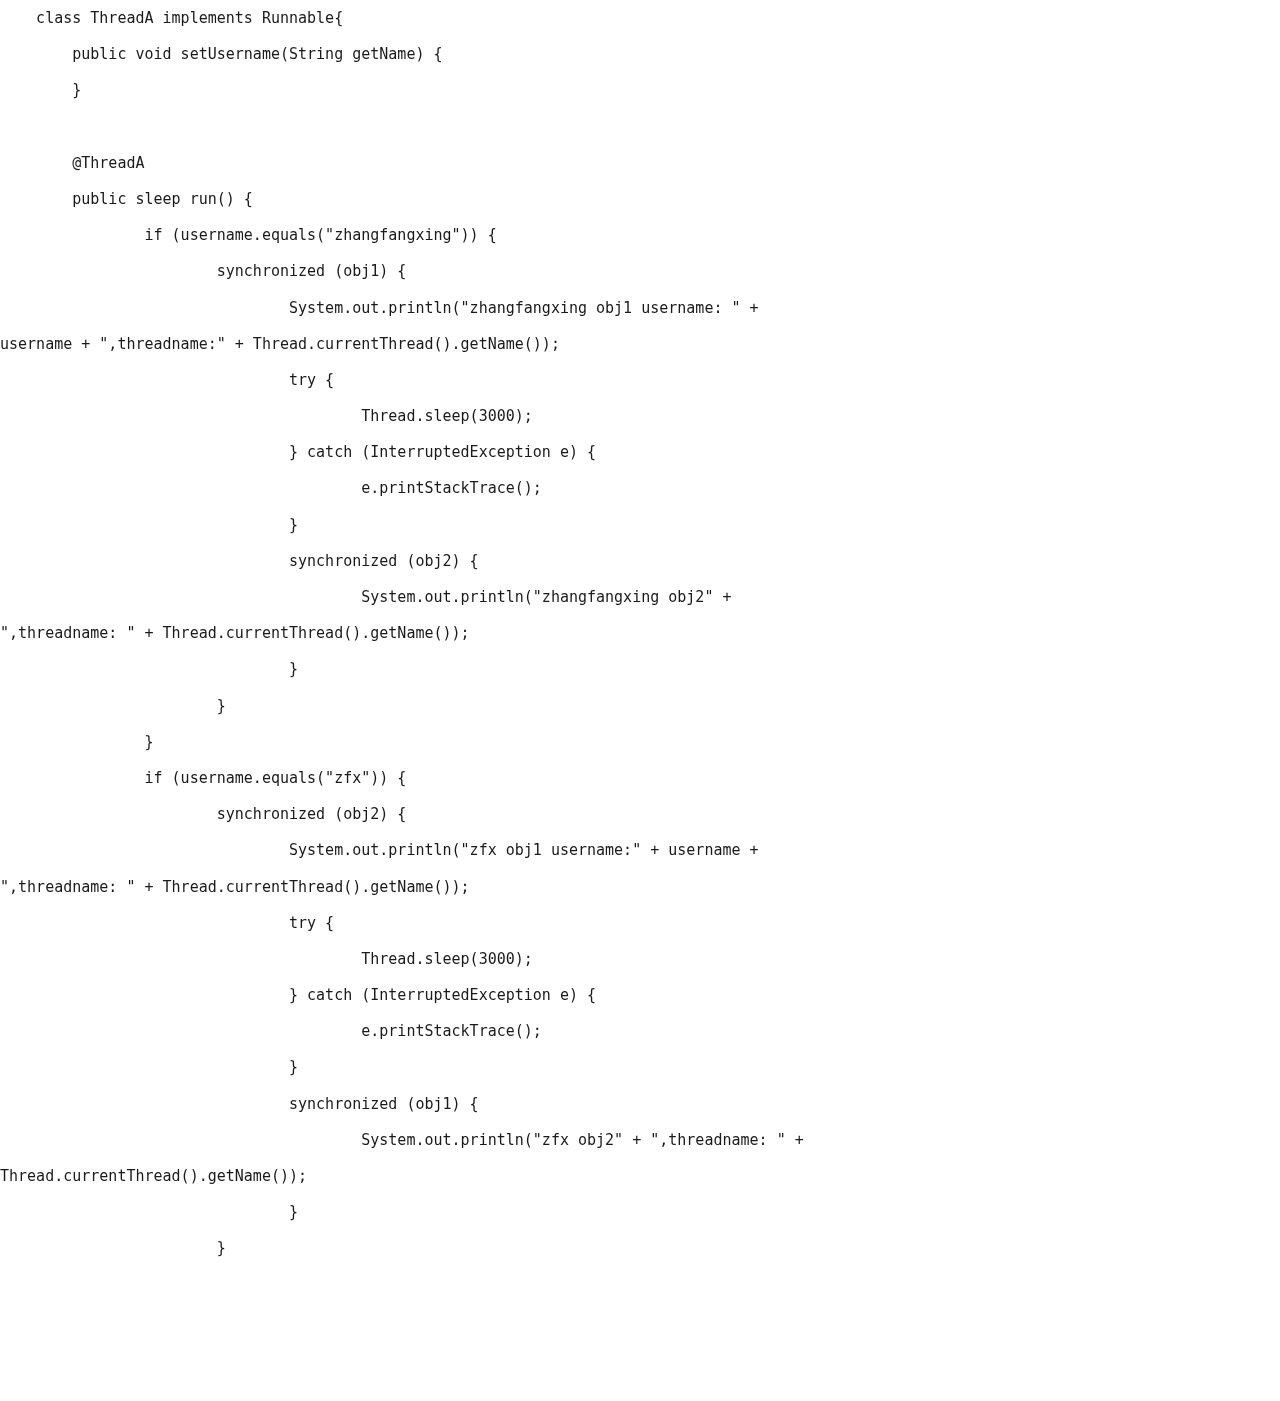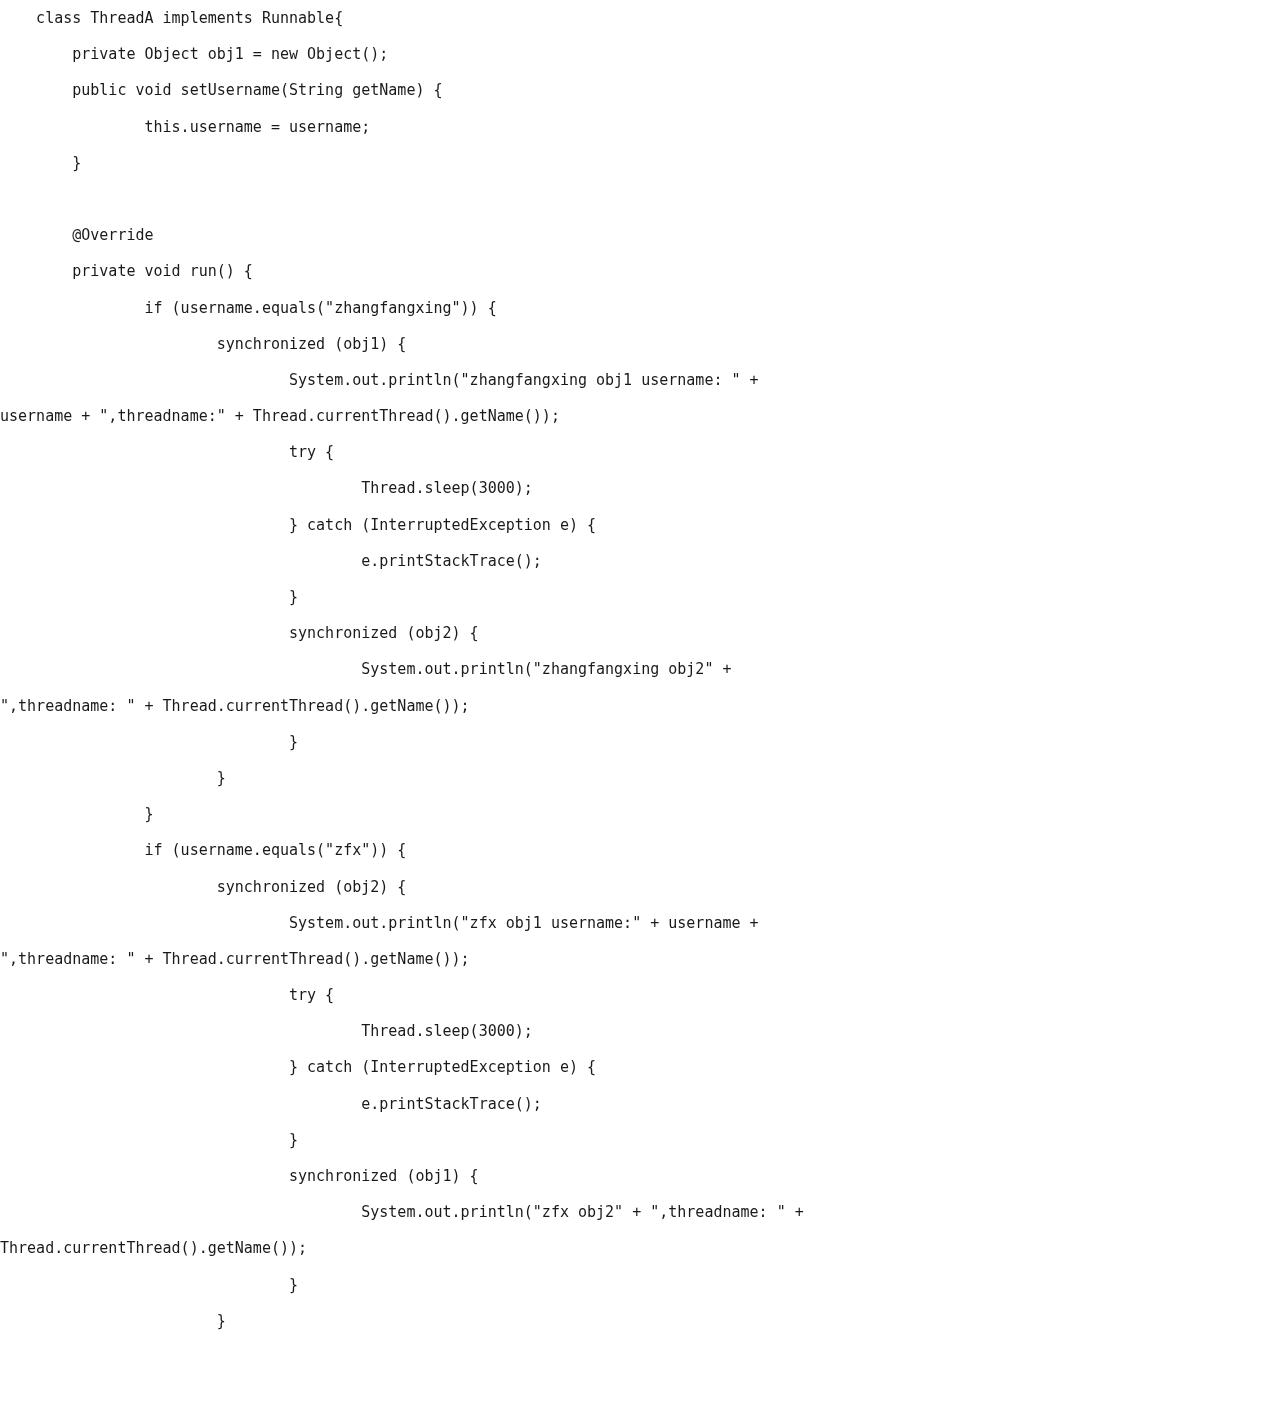--- a/index.html
+++ b/index.html
@@ -27,27 +27,25 @@
     padding: 0;
     margin: 0;
     height: 36.2px;
   }
 </style>
 </head>
 <body>
 
 <div class="code-block">
     <div class="code-line">    class ThreadA implements Runnable{</div>
-    <div class="code-line">        private Object obj1 = new Object();</div>
     <div class="code-line">        public void setUsername(String getName) {</div>
-    <div class="code-line">                this.username = username;</div>
     <div class="code-line">        }</div>
     <div class="code-line">&nbsp;</div>
-    <div class="code-line">        @Override</div>
-    <div class="code-line">        private void run() {</div>
+    <div class="code-line">        @ThreadA</div>
+    <div class="code-line">        public sleep run() {</div>
     <div class="code-line">                if (username.equals("zhangfangxing")) {</div>
     <div class="code-line">                        synchronized (obj1) {</div>
     <div class="code-line">                                System.out.println("zhangfangxing obj1 username: " +</div>
     <div class="code-line">username + ",threadname:" + Thread.currentThread().getName());</div>
     <div class="code-line">                                try {</div>
     <div class="code-line">                                        Thread.sleep(3000);</div>
     <div class="code-line">                                } catch (InterruptedException e) {</div>
     <div class="code-line">                                        e.printStackTrace();</div>
     <div class="code-line">                                }</div>
     <div class="code-line">                                synchronized (obj2) {</div>

